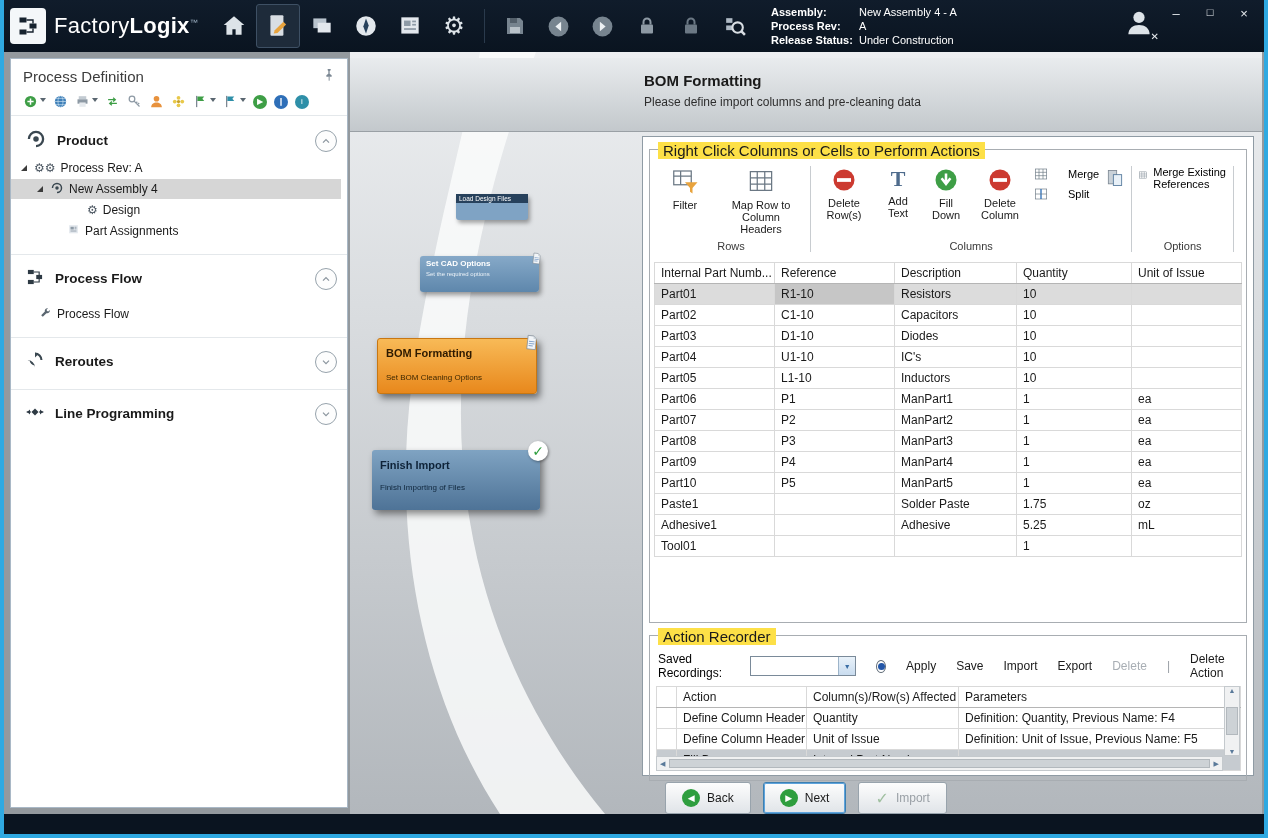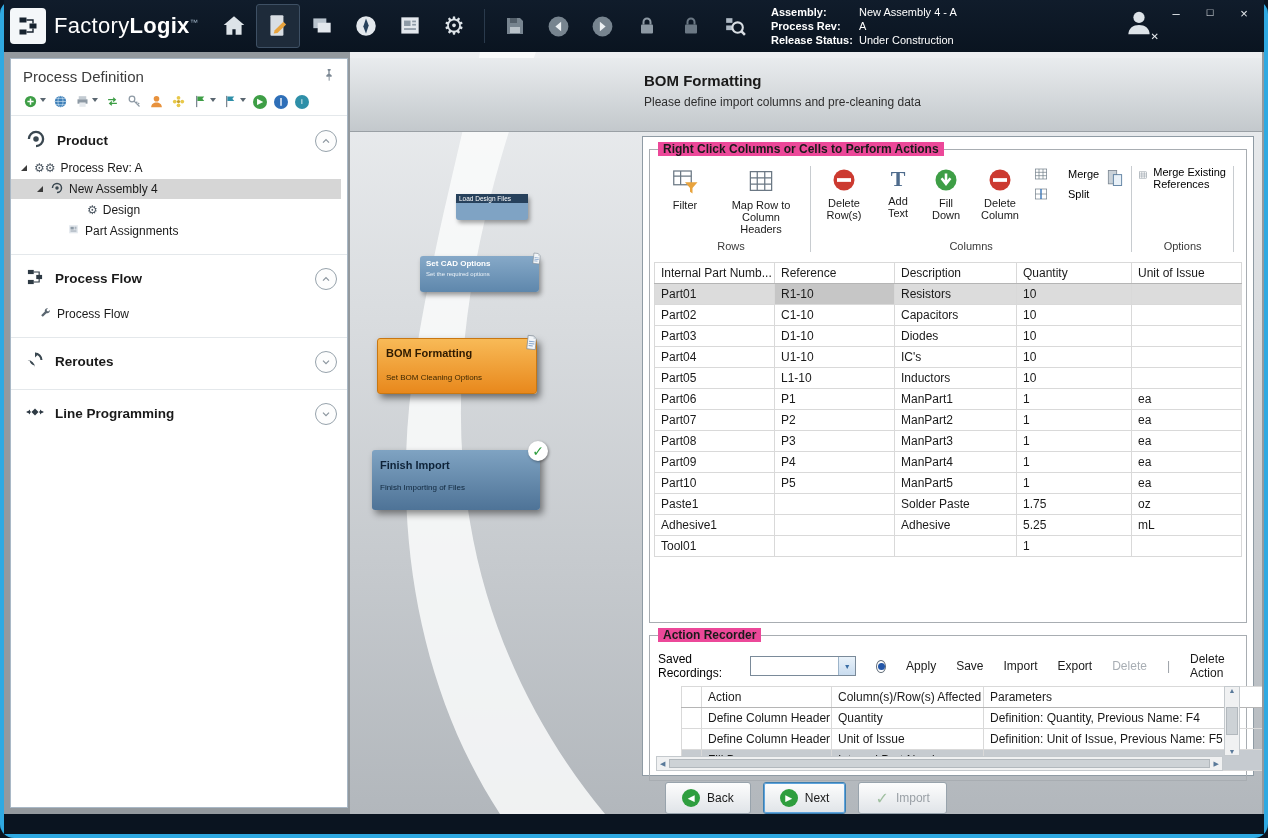--- a/index.html
+++ b/index.html
@@ -1,19 +1,19 @@
 <!DOCTYPE html>
 <html><head>
 <meta charset="utf-8">
 <style>
   * { margin:0; padding:0; box-sizing:border-box; }
   html,body { width:1268px; height:838px; font-family:"Liberation Sans","DejaVu Sans",sans-serif; }
   body { background:#0A1420; overflow:hidden; }
   .window { position:relative; width:1268px; height:838px; background:#0A1420;
-            border-left:4px solid #2FA9E1; border-right:4px solid #2FA9E1; border-bottom:4px solid #2FA9E1;border-radius:14px; }
+            border-left:4px solid #2FA9E1; border-right:4px solid #2FA9E1; border-bottom:4px solid #2FA9E1; }
 
   
   .titlebar { position:relative; height:52px; background:linear-gradient(#101C2B,#0A1420);
               display:flex; align-items:center; color:#E8ECEF; }
   .brand { display:flex; align-items:center; gap:8px; padding:0 14px 0 6px; }
   .logo { width:36px; height:36px; background:#F4F7F9; border-radius:4px; display:flex; align-items:center; justify-content:center; color:#16222E; }
   .brand-text { font-size:22px; letter-spacing:.3px; color:#FFF; }
   .brand-text .b { font-weight:bold; }
   .brand-text sup { font-size:8px; color:#9FB2C4; }
   .tbtn { width:44px; height:44px; display:flex; align-items:center; justify-content:center; color:#DDE3E8; border-radius:3px; }
@@ -78,21 +78,21 @@
   .step-fin .s { font-size:8px; color:#10273D; margin-top:12px; }
   .docicon { position:absolute; top:-5px; right:-4px; transform:rotate(6deg); }
   .fincheck { position:absolute; top:-9px; right:-8px; width:20px; height:20px; background:#FFF; border-radius:50%;
               display:flex; align-items:center; justify-content:center; color:#2E9E3E; font-size:14px; font-weight:bold;
               box-shadow:1px 1px 3px rgba(0,0,0,.4); }
 
   
   .panel { position:absolute; left:292px; top:84px; right:8px; height:640px; background:#FFF;
            border:1px solid #8F9BA4; padding:4px 6px; }
   .group { position:relative; border:1px solid #A8ADB2; margin-top:8px; padding:12px 4px 4px 4px; }
-  .group .legend { position:absolute; top:-8px; left:8px; background:#ec4899; padding:0 5px; font-size:12px; color:#1A1A1A;font-weight:bold; }
+  .group .legend { position:absolute; top:-8px; left:8px; background:#fde047; padding:0 5px; font-size:15px; color:#1A1A1A; }
   .g1 { height:474px; }
   .g2 { height:146px; margin-top:12px; }
 
   
   .bar { display:flex; align-items:stretch; height:92px; padding:2px 2px 0 4px; }
   .bar-group { display:flex; flex-direction:column; }
   .bar-items { display:flex; align-items:flex-start; gap:6px; }
   .glabel { margin-top:auto; text-align:center; font-size:11px; color:#3A3A3A; padding:2px 0; }
   .vsep { width:1px; background:#C8CCD0; margin:2px 6px; }
   .tool { display:flex; flex-direction:column; align-items:center; gap:3px; font-size:11px; color:#1A1A1A;
@@ -117,21 +117,21 @@
   .combo .dd { position:absolute; right:0; top:0; width:17px; height:100%;
                background:linear-gradient(#E9F2FA,#C9DCEF); border-left:1px solid #9DB4C9;
                display:flex; align-items:center; justify-content:center; font-size:7px; color:#3A6EA5; }
   .radio { width:13px; height:13px; border-radius:50%; border:1px solid #5F6B77; background:#FFF;
            display:inline-flex; align-items:center; justify-content:center; }
   .radio .dot { width:7px; height:7px; border-radius:50%; background:#2457A8; }
   .lnk { cursor:pointer; color:#1A1A1A; }
   .lnk.dis { color:#A8AEB4; }
   .pipe { color:#9AA0A6; }
   .rec-gridwrap { position:relative; margin:0 2px; }
-  .rec { width:calc(100% - 17px);margin-left:25px; }
+  .rec { width:calc(100% - 17px); }
   .rec tbody tr.sel td { background:#C6CBD0; }
   .rec tbody tr.sel td:first-child::before { content:"\25B6"; font-size:8px; color:#222; }
   .vscroll { position:absolute; right:0; top:0; bottom:15px; width:16px; background:#F0F1F2; border:1px solid #C4C9CD;
              display:flex; flex-direction:column; justify-content:space-between; align-items:center; font-size:7px; color:#5A7A9A; }
   .vscroll .thumb { width:12px; flex:0 0 28px; background:#CDD2D6; border:1px solid #B2B8BD; margin:1px 0; }
   .hscroll { position:absolute; left:0; right:17px; bottom:0; height:15px; background:#F0F1F2; border:1px solid #C4C9CD;
              display:flex; align-items:center; justify-content:space-between; font-size:7px; color:#5A7A9A; padding:0 3px; }
   .hscroll .thumb { height:9px; flex:1; background:#CDD2D6; border:1px solid #B2B8BD; margin:0 4px; }
 
   

